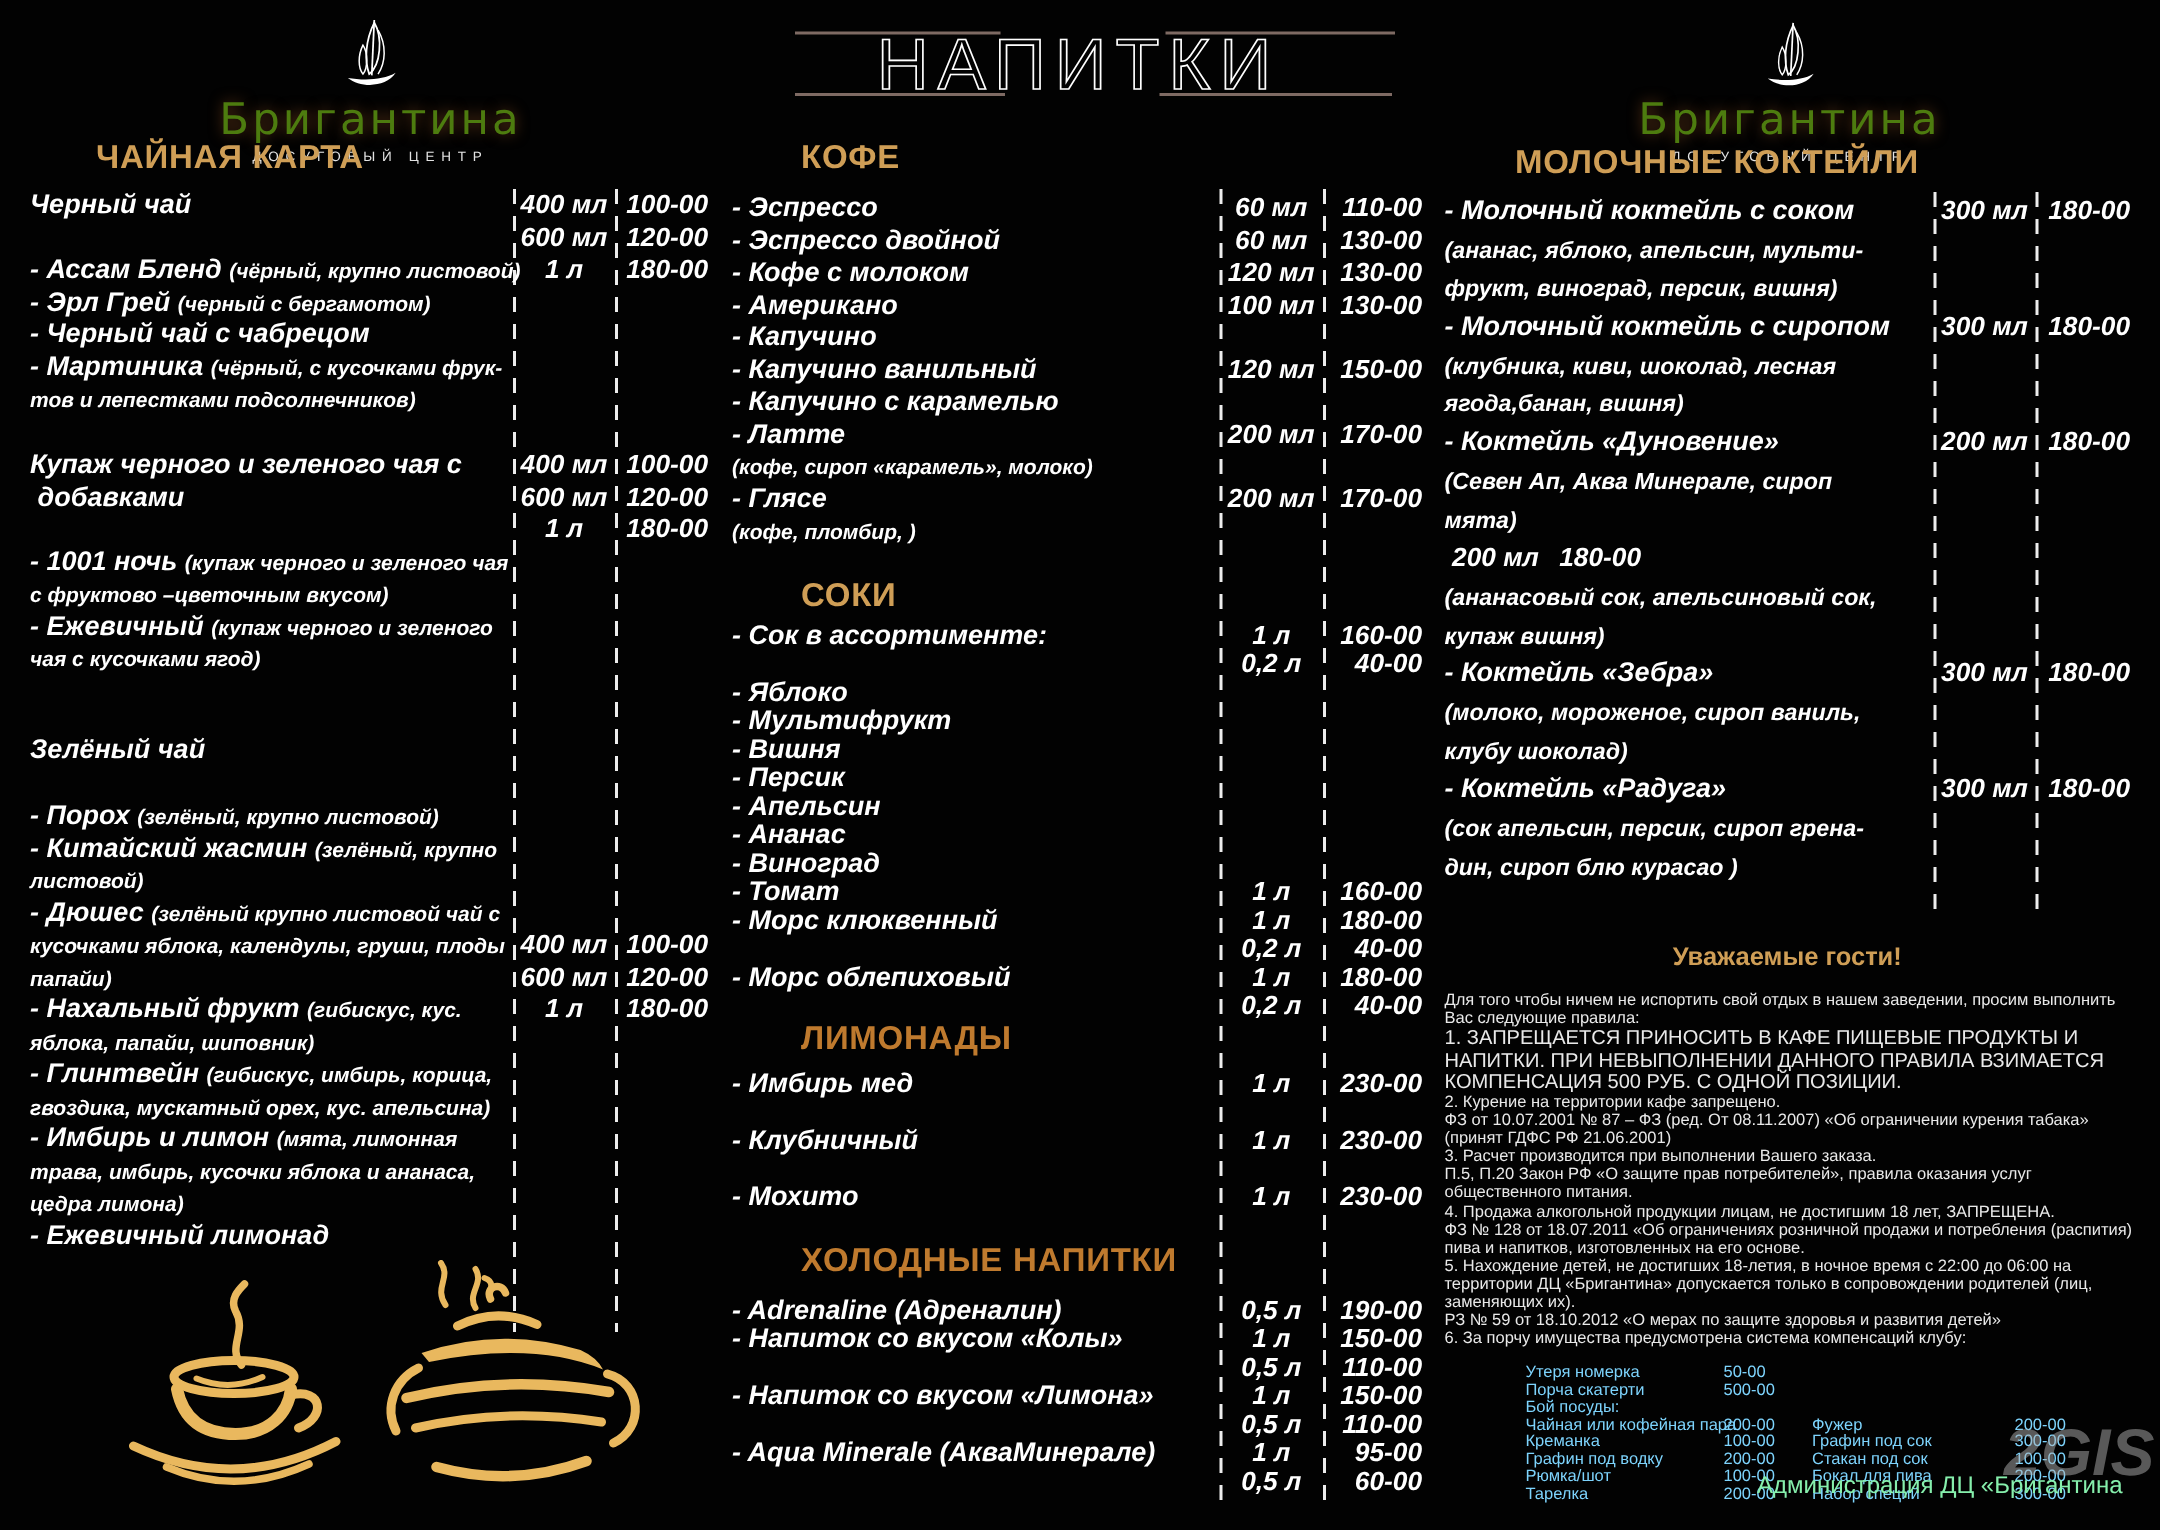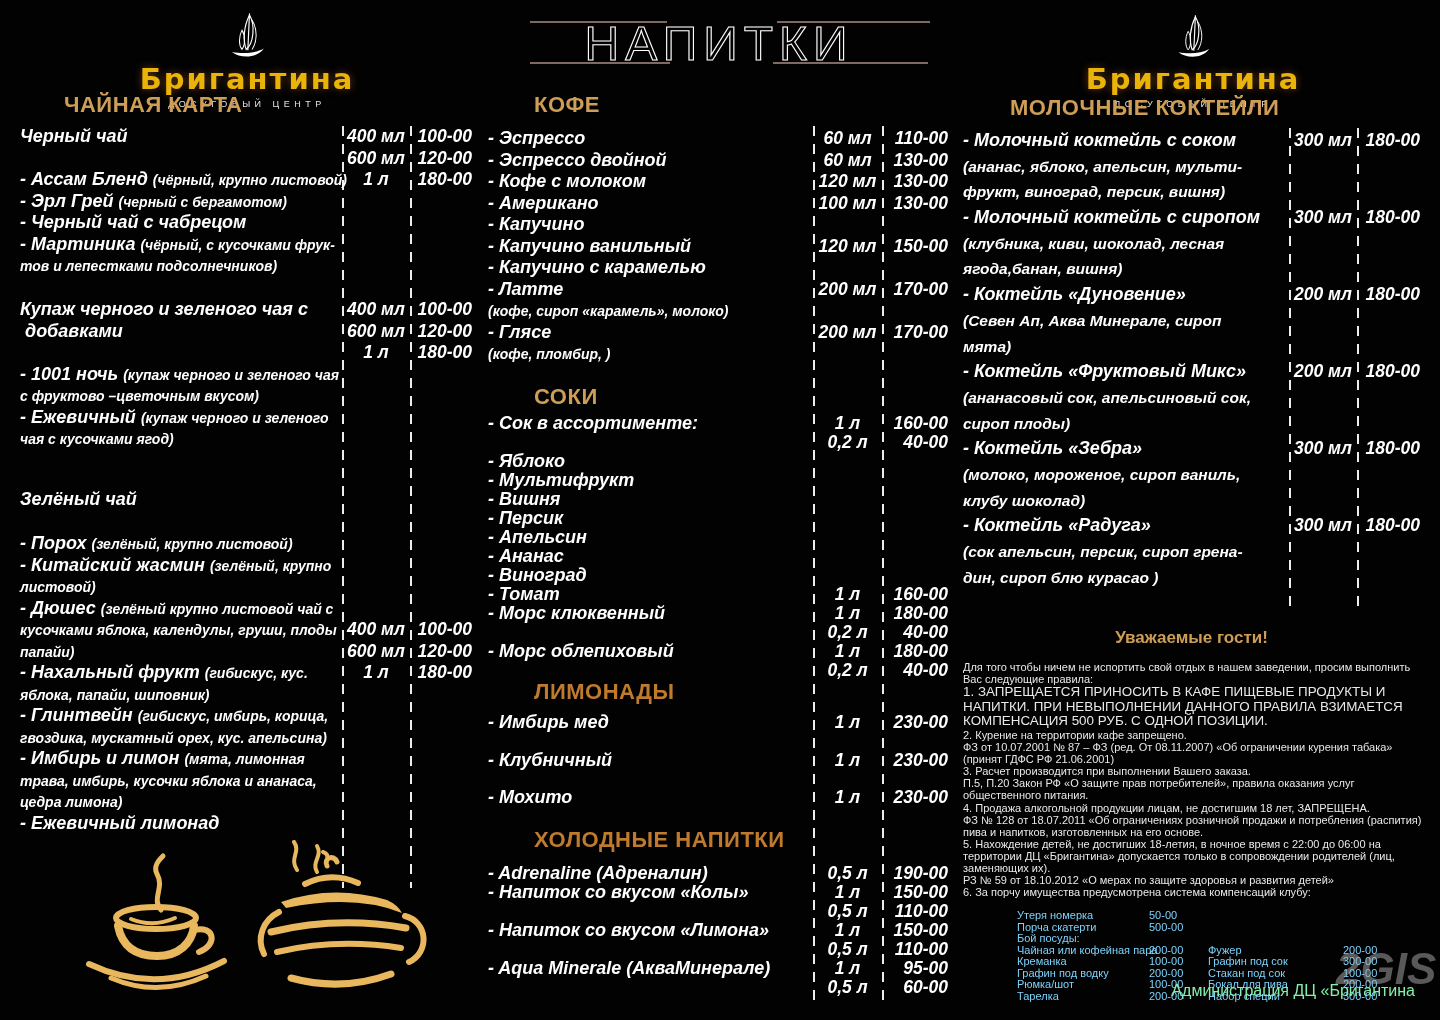--- a/index.html
+++ b/index.html
@@ -2,21 +2,21 @@
 <html><head>
 <meta charset="utf-8">
 <style>
   html,body{margin:0;padding:0;background:#000;}
   #canvas{position:relative;width:1440px;height:1020px;background:#020202;overflow:hidden;
           font-family:"Liberation Sans","DejaVu Sans",sans-serif;color:#fff;}
 
   
   .logo{position:absolute;width:300px;text-align:center;}
   .logo svg{display:block;margin:0 auto;}
-  .logo .brand{font-family:"DejaVu Sans",sans-serif;font-size:29px;font-weight:700;color:#eab308;
+  .logo .brand{font-family:"DejaVu Sans",sans-serif;font-size:29px;font-weight:400;color:#4d7c0f;
                letter-spacing:2px;text-shadow:0 0 9px rgba(150,85,35,.65);}
   .logo .sub{font-size:9px;color:#e3e3e3;letter-spacing:4.5px;margin-top:3px;}
 
   
   .drinks-title{position:absolute;left:488px;top:16px;width:462px;text-align:center;
                 font-size:48px;font-weight:400;letter-spacing:6px;color:#fff;
                 -webkit-text-fill-color:transparent;-webkit-text-stroke:1.1px #ffffff;}
   .trule{position:absolute;height:2px;background:#7e6a63;}
 
   
@@ -492,31 +492,30 @@
         <div class="mt"><span class="mn"></span><span class="md">(Севен Ап, Аква Минерале, сироп</span></div>
         <div class="mv"></div>
         <div class="mp"></div>
       </div>
       <div class="mrow">
         <div class="mt"><span class="mn"></span><span class="md">мята)</span></div>
         <div class="mv"></div>
         <div class="mp"></div>
       </div>
       <div class="mrow">
-        <div class="mt"><span class="mn">- Коктейль «Фруктовый Микс»</span><span class="md"></span></div>
         <div class="mv">200 мл</div>
         <div class="mp">180-00</div>
       </div>
       <div class="mrow">
         <div class="mt"><span class="mn"></span><span class="md">(ананасовый сок, апельсиновый сок,</span></div>
         <div class="mv"></div>
         <div class="mp"></div>
       </div>
       <div class="mrow">
-        <div class="mt"><span class="mn"></span><span class="md">сироп плоды)</span></div>
+        <div class="mt"><span class="mn"></span><span class="md">купаж вишня)</span></div>
         <div class="mv"></div>
         <div class="mp"></div>
       </div>
       <div class="mrow">
         <div class="mt"><span class="mn">- Коктейль «Зебра»</span><span class="md"></span></div>
         <div class="mv">300 мл</div>
         <div class="mp">180-00</div>
       </div>
       <div class="mrow">
         <div class="mt"><span class="mn"></span><span class="md">(молоко, мороженое, сироп ваниль,</span></div>

